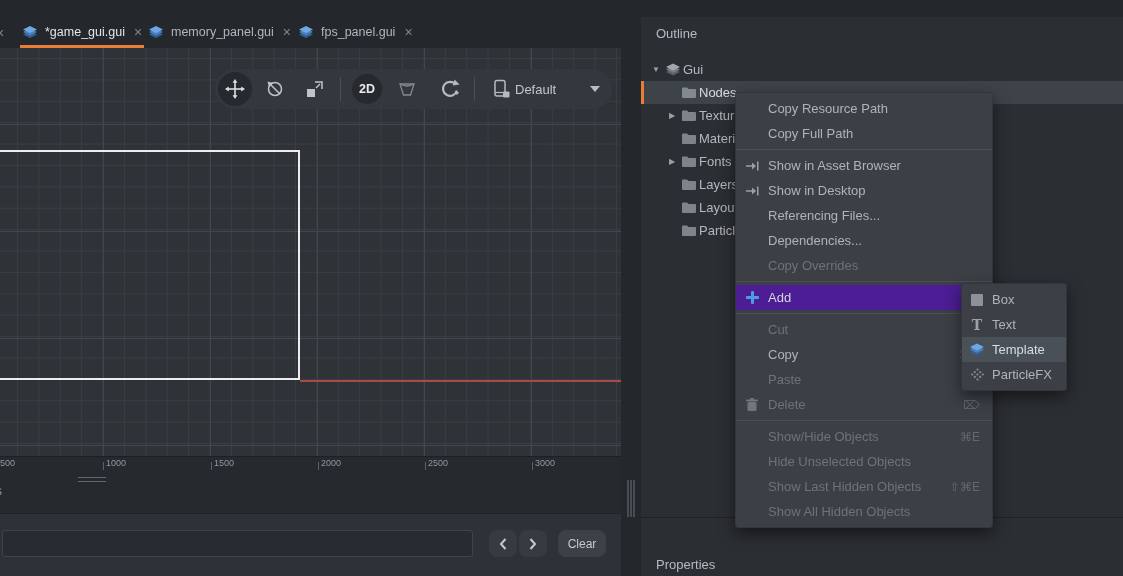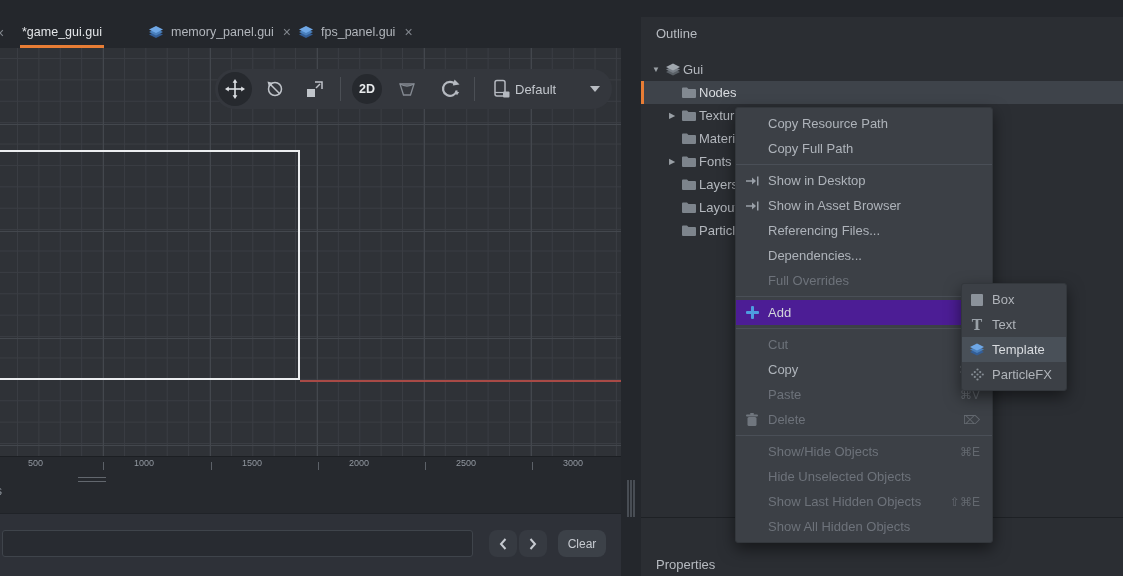--- a/index.html
+++ b/index.html
@@ -34,21 +34,21 @@
   .tool { position:absolute; width:34px; height:34px; top:3px; display:flex; align-items:center; justify-content:center; }
   .tool.circle { background:#26292e; border-radius:50%; }
   .tbar-div { position:absolute; top:8px; width:1px; height:24px; background:#4b4f55; }
   .mode2d { position:absolute; top:5px; width:30px; height:30px; background:#26292e; border-radius:50%; display:flex; align-items:center; justify-content:center; font-size:12.5px; font-weight:bold; color:#e8eaec; }
   .profile { position:absolute; left:300px; top:0; height:40px; display:flex; align-items:center; gap:34px; font-size:13px; color:#c3c7cd; }
   .dd-arrow { width:0; height:0; border-left:5px solid transparent; border-right:5px solid transparent; border-top:6px solid #b9bdc3; }
 
   
   .ruler { position:absolute; left:0; top:456px; width:621px; height:14px; background:#26292e; border-top:1px solid #1c1f23; }
   .rtick { position:absolute; top:5px; width:1px; height:9px; background:#5c6168; }
-  .rlabel { position:absolute; top:1px; font-size:9px; color:#9298a0;padding-left:28px; }
+  .rlabel { position:absolute; top:1px; font-size:9px; color:#9298a0; }
   .understrip { position:absolute; left:0; top:470px; width:621px; height:43px; background:#26292e; overflow:hidden; }
   .drag-handle { position:absolute; left:78px; top:7px; width:28px; }
   .drag-handle div { height:1px; background:#62676e; margin-bottom:3px; }
   .clipped-s { position:absolute; left:-4px; top:14px; font-size:12px; color:#9298a0; }
 
   
   .console { position:absolute; left:0; top:513px; width:621px; height:63px; background:#2e3138; border-top:1px solid #202328; }
   .console input { position:absolute; left:2px; top:16px; width:471px; height:27px; background:#282b31; border:1px solid #3f444b; border-radius:3px; color:#c6cad0; font-size:12px; padding:0 8px; outline:none; }
   .cbtn { position:absolute; top:16px; height:27px; background:#363a41; border-radius:8px; display:flex; align-items:center; justify-content:center; color:#c6cad0; font-size:12px; }
 
@@ -63,21 +63,21 @@
   .trow { position:relative; height:23px; display:flex; align-items:center; font-size:13px; color:#b4b8be; }
   .trow.sel { background:#3e434a; color:#d9dce0; }
   .trow.sel::before { content:""; position:absolute; left:0; top:0; width:3px; height:23px; background:#e87d35; }
   .expander { width:14px; font-size:8px; color:#9aa0a6; text-align:center; flex:none; }
   .ticon { width:20px; display:flex; justify-content:center; flex:none; }
   .props-divider { position:absolute; left:0; top:500px; width:482px; border-top:1px solid #1e2125; }
   .props-title { position:absolute; left:15px; top:540px; }
 
   
   .menu { position:absolute; background:#3c4046; border:1px solid #33373c; border-radius:3px; box-shadow:0 6px 16px rgba(0,0,0,.5); padding:3px 0; z-index:10; }
-  .main-menu { left:735px; top:107px; width:258px; }
+  .main-menu { left:735px; top:92px; width:258px; }
   .sub-menu { left:961px; top:283px; width:106px; z-index:11; }
   .mrow { height:25px; display:flex; align-items:center; padding-right:12px; font-size:13px; color:#aeb3ba; }
   .mrow .mico { width:32px; display:flex; justify-content:center; align-items:center; flex:none; }
   .mrow .mlabel { flex:1; white-space:nowrap; }
   .mrow .mshort { font-size:12px; color:#8f949b; white-space:nowrap; }
   .mrow.disabled { color:#6d727a; }
   .mrow.disabled .mshort { color:#63686f; }
   .mrow.hl { background:#4c1d95; color:#d3d6db; }
   .mdiv { height:1px; background:#4a4f57; margin:3px 0; }
   .sub-arrow { font-size:11px; color:#9aa0a6; }
@@ -87,21 +87,21 @@
   .serifT { font-family:"DejaVu Serif",serif; font-weight:bold; font-size:14px; color:#9aa1a8; line-height:1; }
 </style>
 </head>
 <body>
 
 <div id="screen">
 
   <div class="tabstrip">
     <span class="clipped-close">×</span>
 
-    <div class="tab active" style="left:22px;flex-direction:column;">
+    <div class="tab active" style="left:22px;">
       <svg width="16" height="14" viewBox="0 0 16 14">
           <polygon points="8,6 15,9.5 8,13 1,9.5" fill="#335e97"></polygon>
           <polygon points="8,3.5 15,7 8,10.5 1,7" fill="#4a80bd"></polygon>
           <polygon points="8,1 15,4.5 8,8 1,4.5" fill="#6ea7e6"></polygon>
         </svg>
       <span class="tlabel">*game_gui.gui</span>
       <span class="close">×</span>
     </div>
 
     <div class="tab" style="left:148px;">
@@ -323,43 +323,43 @@
     </div>
     <div class="mdiv"></div>
     <div class="mrow">
       <span class="mico">
           <svg width="13" height="10" viewBox="0 0 13 10">
             <line x1="0" y1="5" x2="7" y2="5" stroke="#9aa0a8" stroke-width="1.5"></line>
             <polygon points="6,1.5 10,5 6,8.5" fill="#9aa0a8"></polygon>
             <rect x="11" y="0.5" width="1.5" height="9" fill="#9aa0a8"></rect>
           </svg>
         </span>
-      <span class="mlabel">Show in Desktop</span>
+      <span class="mlabel">Show in Asset Browser</span>
     </div>
     <div class="mrow">
       <span class="mico">
           <svg width="13" height="10" viewBox="0 0 13 10">
             <line x1="0" y1="5" x2="7" y2="5" stroke="#9aa0a8" stroke-width="1.5"></line>
             <polygon points="6,1.5 10,5 6,8.5" fill="#9aa0a8"></polygon>
             <rect x="11" y="0.5" width="1.5" height="9" fill="#9aa0a8"></rect>
           </svg>
         </span>
-      <span class="mlabel">Show in Asset Browser</span>
+      <span class="mlabel">Show in Desktop</span>
     </div>
     <div class="mrow">
       <span class="mico"></span>
         <span class="mlabel">Referencing Files...</span>
     </div>
     <div class="mrow">
       <span class="mico"></span>
         <span class="mlabel">Dependencies...</span>
     </div>
     <div class="mrow disabled">
       <span class="mico"></span>
-        <span class="mlabel">Full Overrides</span>
+        <span class="mlabel">Copy Overrides</span>
     </div>
     <div class="mdiv"></div>
     <div class="mrow hl">
       <span class="mico">
           <svg width="13" height="13" viewBox="0 0 13 13">
             <rect x="5" y="0" width="3" height="13" rx="1" fill="#4e9be0"></rect>
             <rect x="0" y="5" width="13" height="3" rx="1" fill="#4e9be0"></rect>
           </svg>
         </span>
       <span class="mlabel">Add</span>

